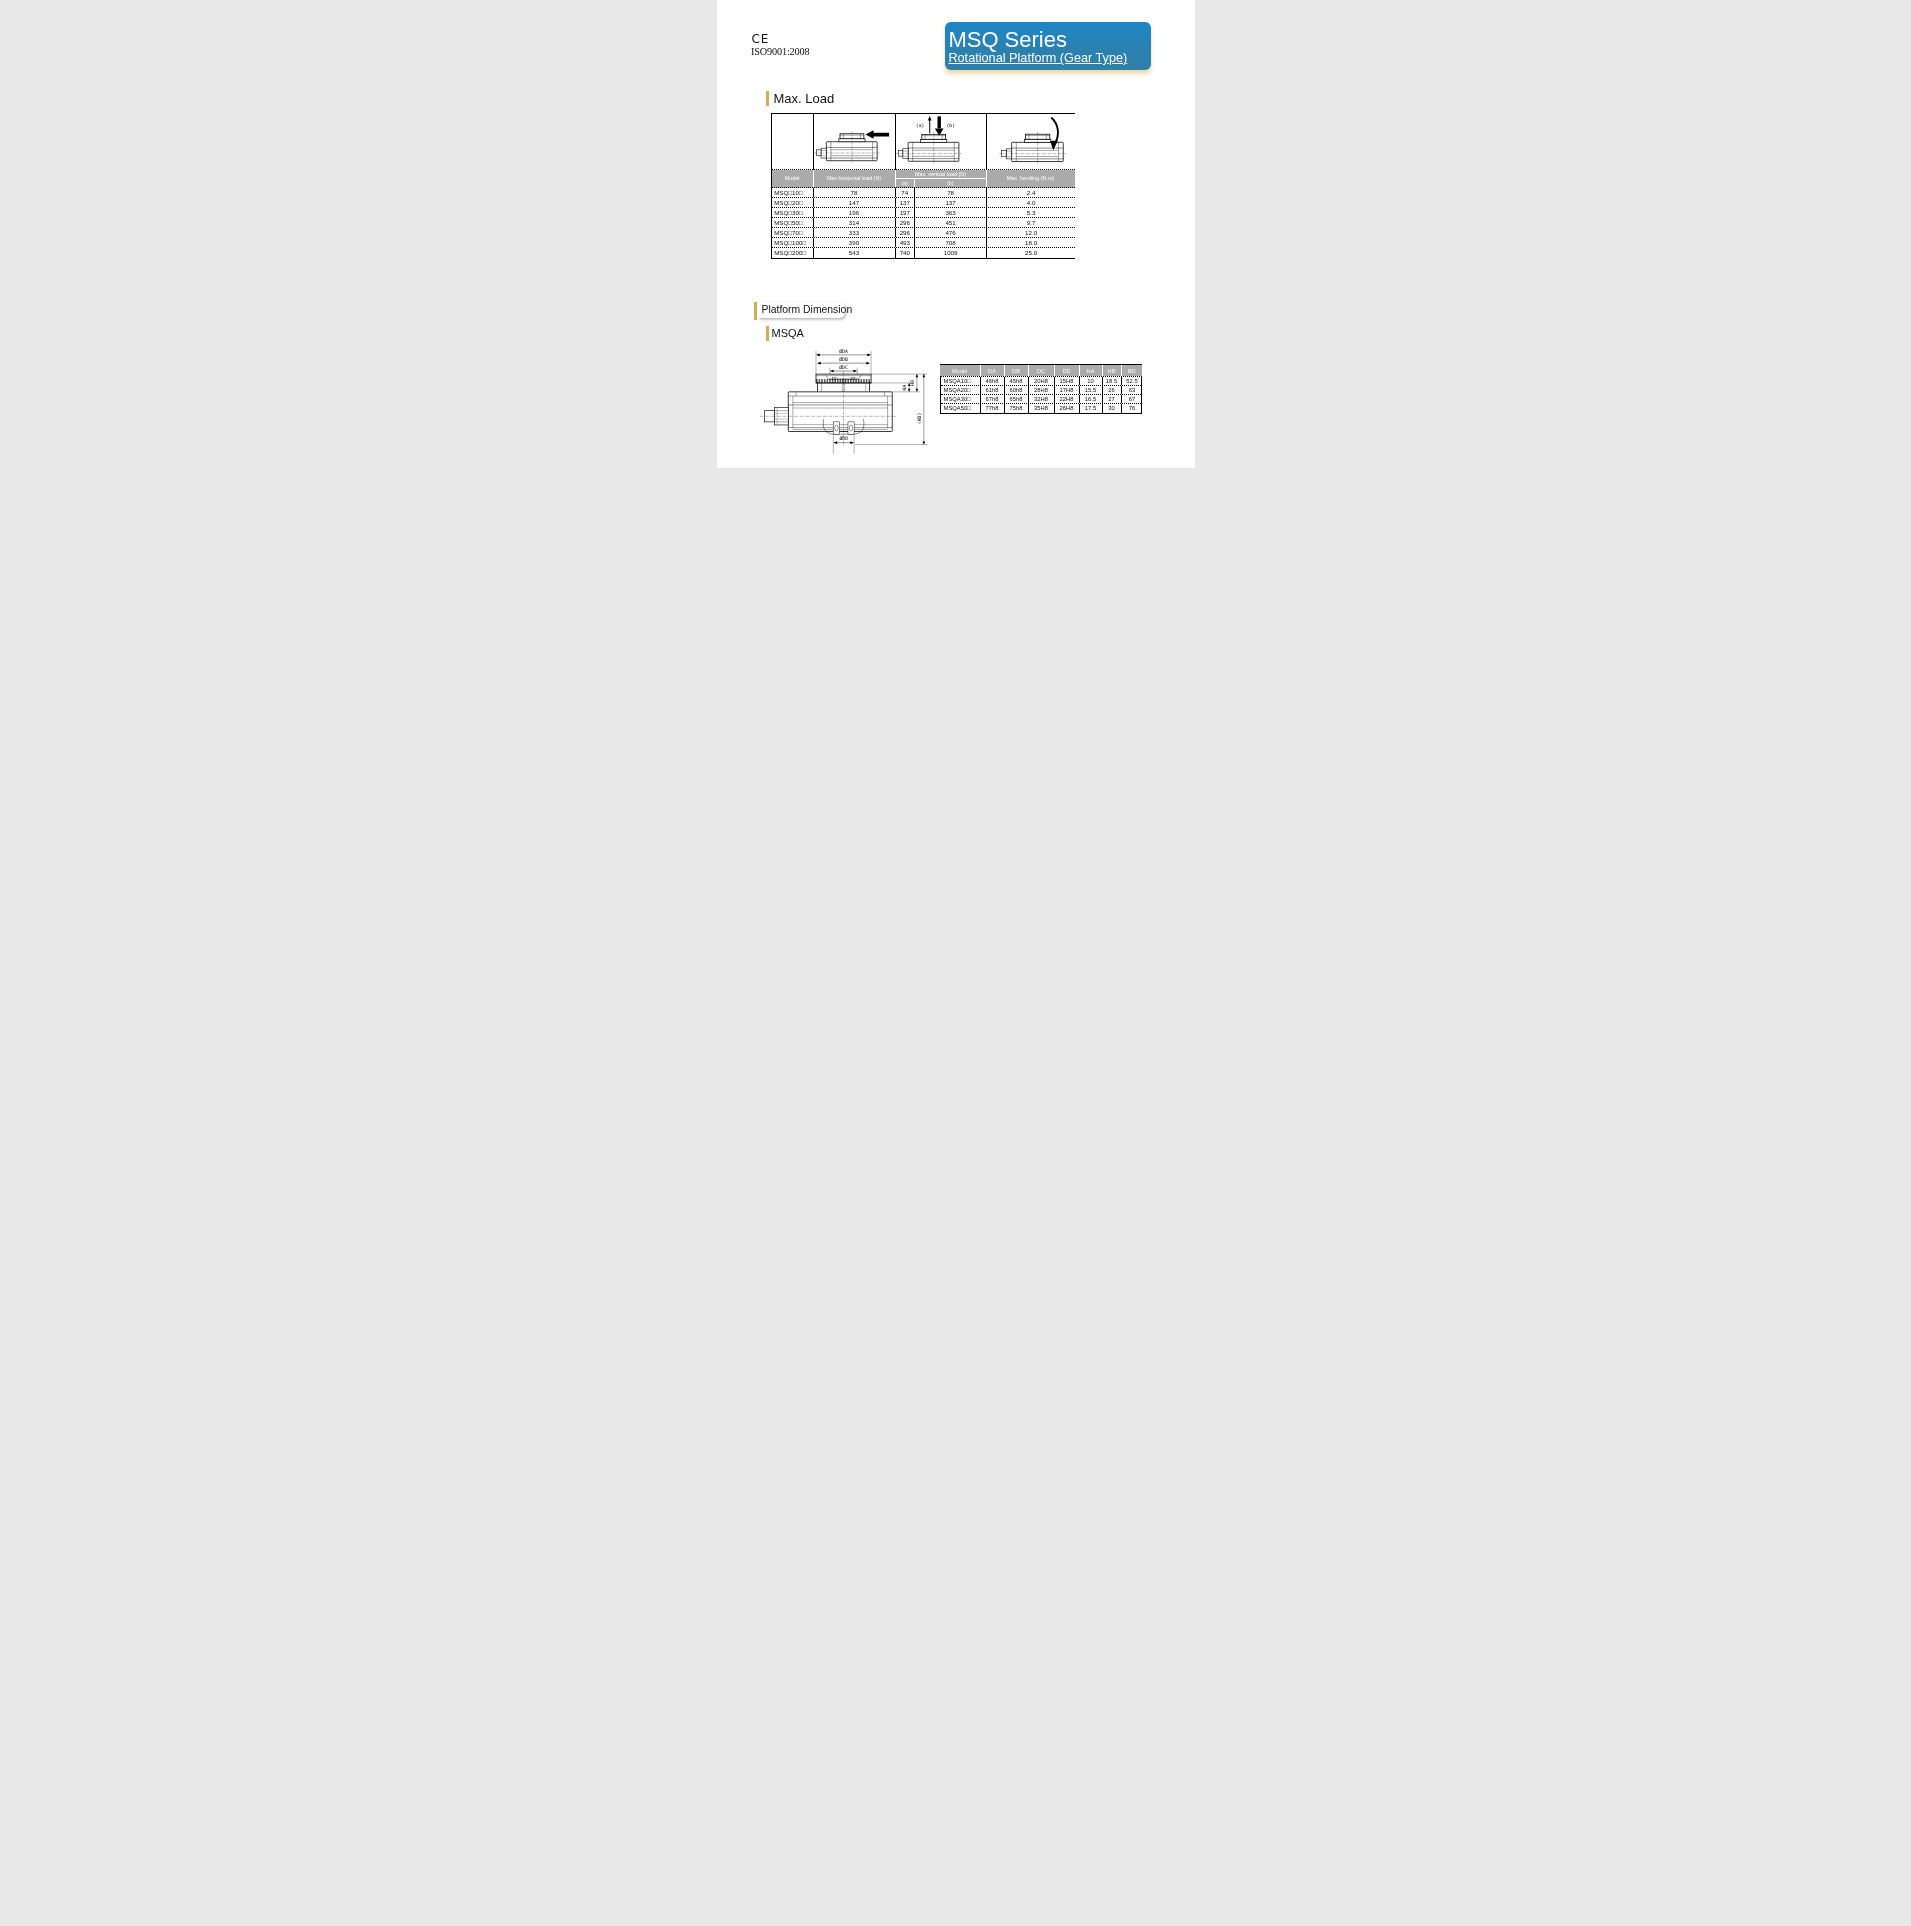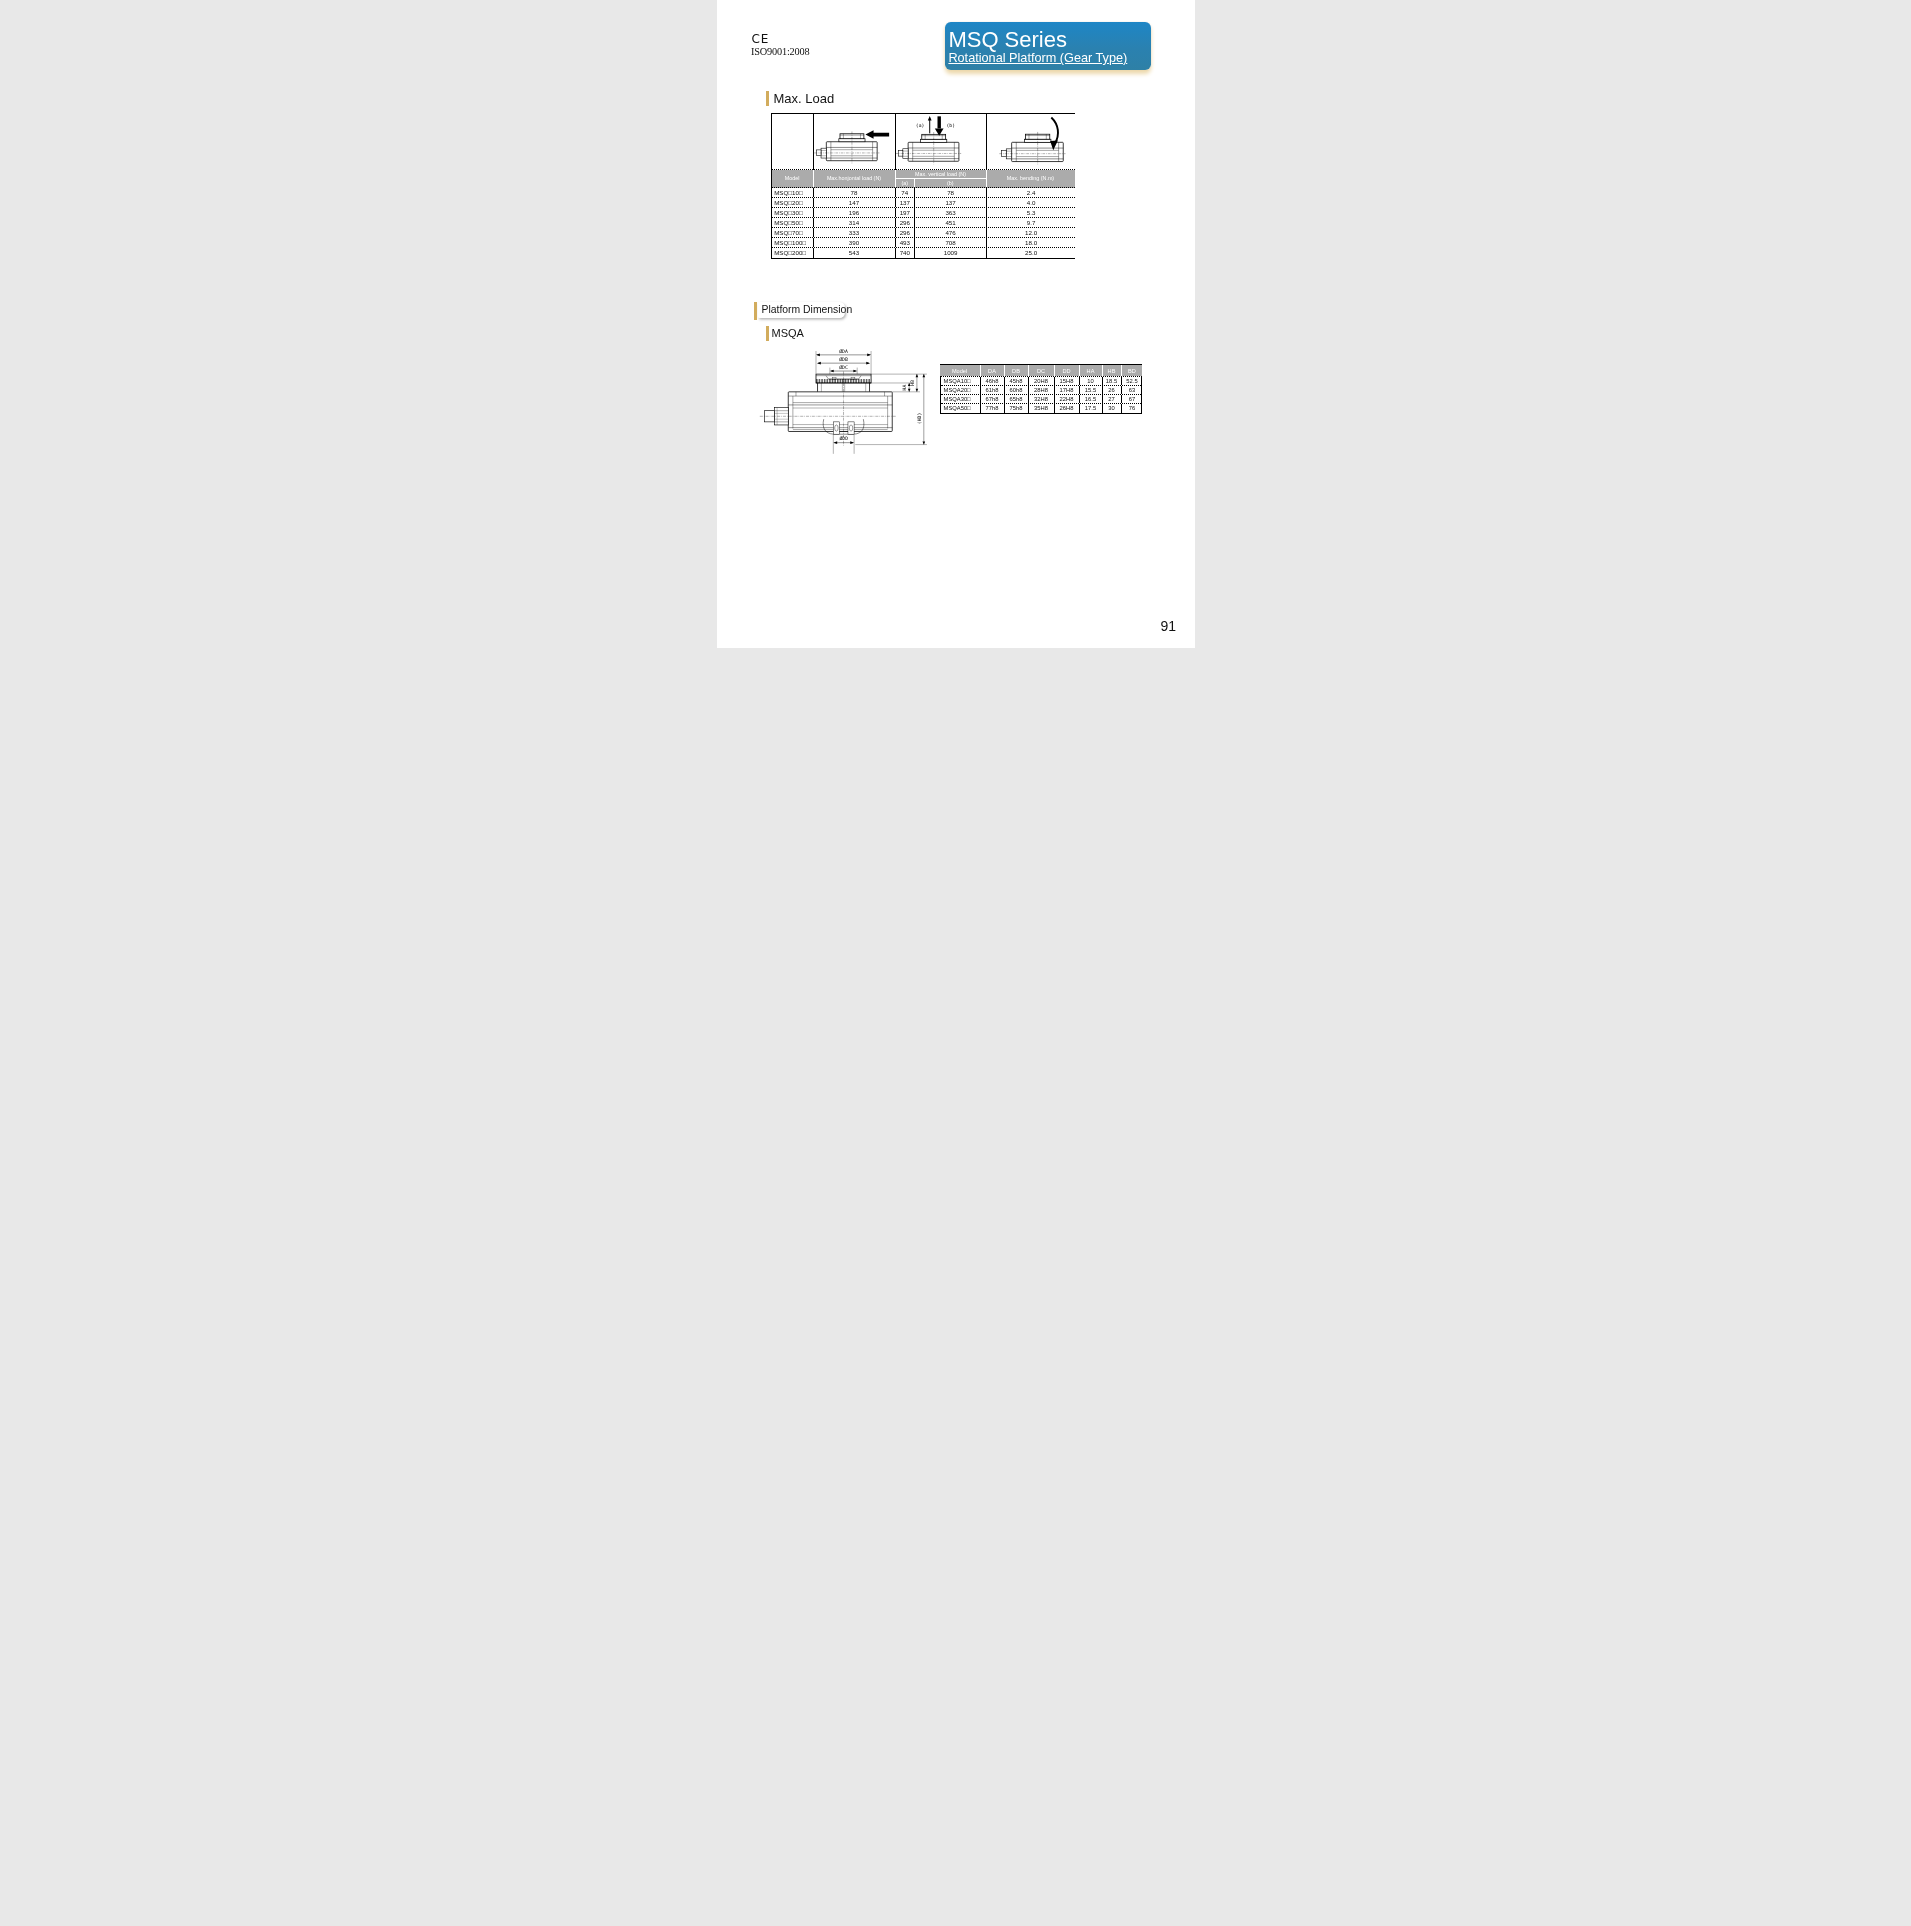--- a/index.html
+++ b/index.html
@@ -1,19 +1,19 @@
 <!DOCTYPE html>
 <html style="font-size:6.2px"><head>
 <meta charset="utf-8">
 <style>
   * { box-sizing: border-box; margin: 0; padding: 0; }
   html,body { background:#e8e8e8; }
   .page {
     position: relative;
-    width: 478px; height: 648px;
+    width: 478px; height: 468px;
     margin: 0 auto;
     background: #ffffff;
     font-family: "Liberation Sans", "DejaVu Sans", sans-serif;
     color:#111;
     overflow: hidden;
   }
 
   
   .ce-mark {
     position:absolute; left:35px; top:32px;

